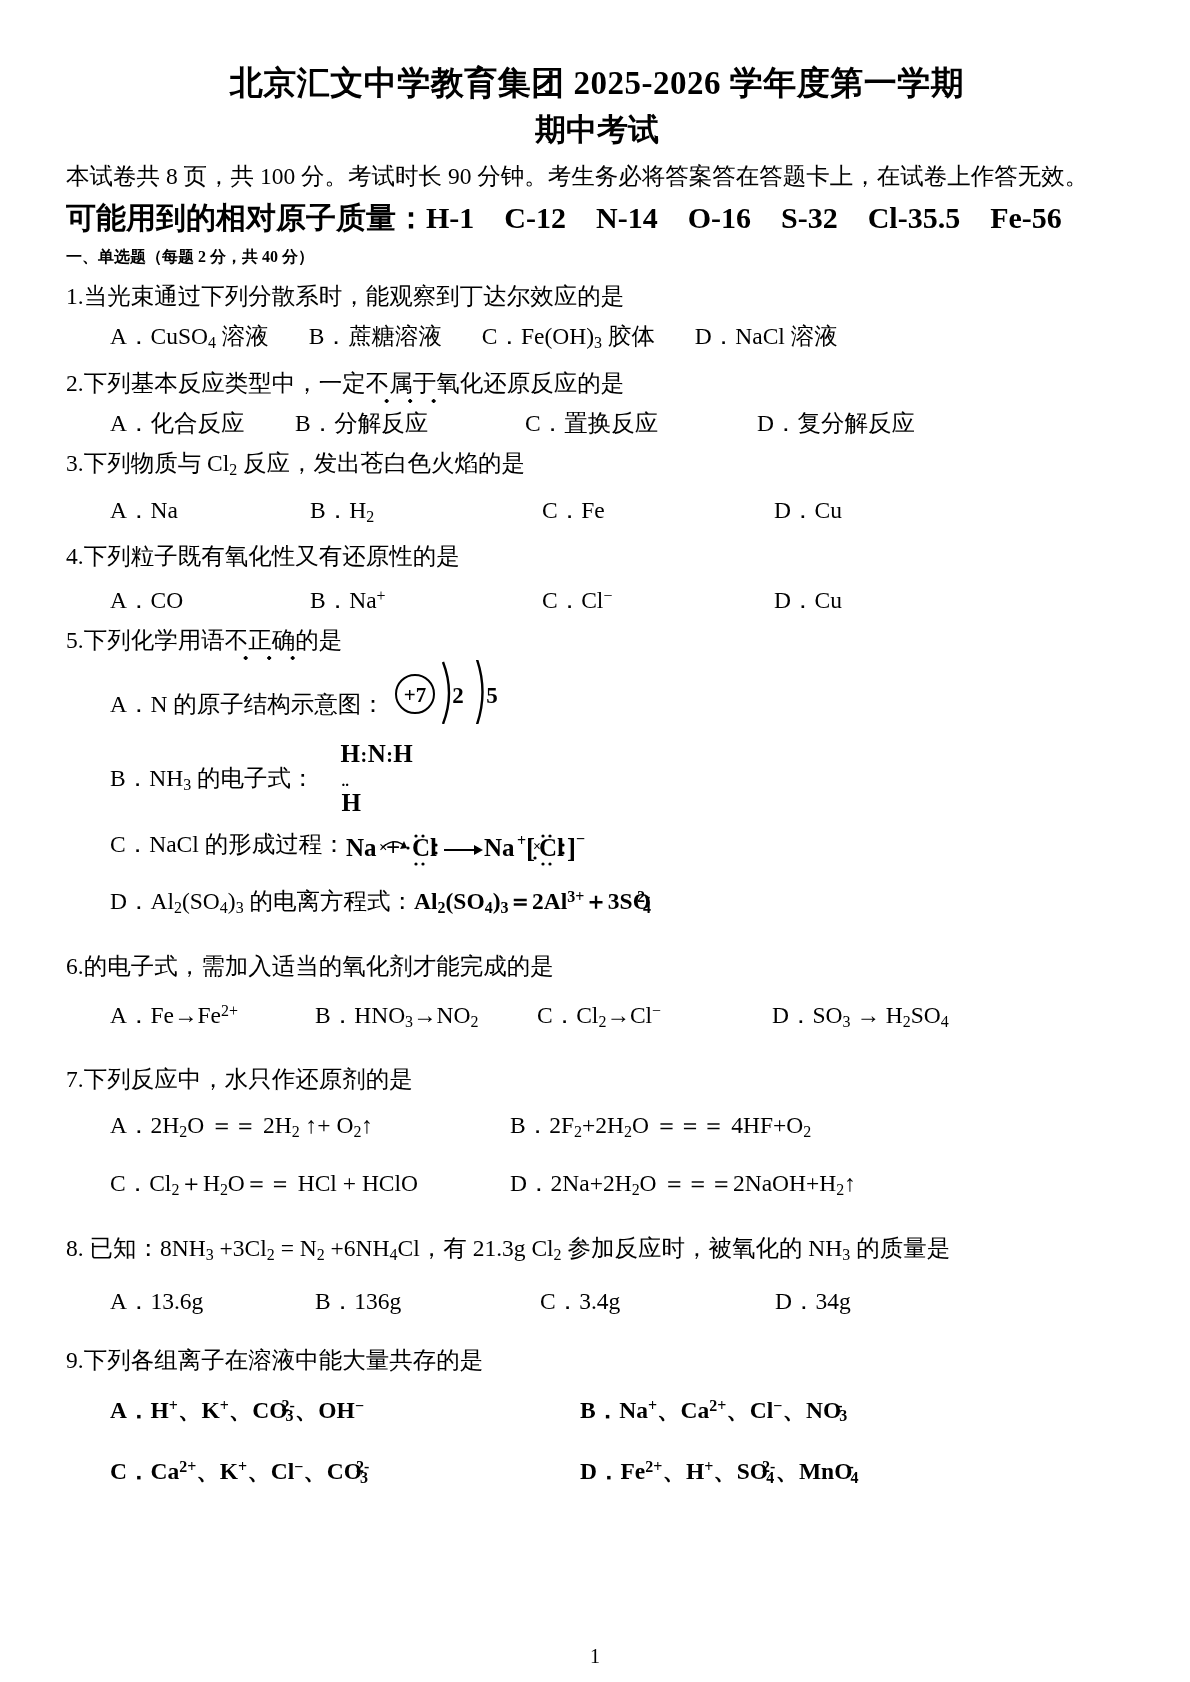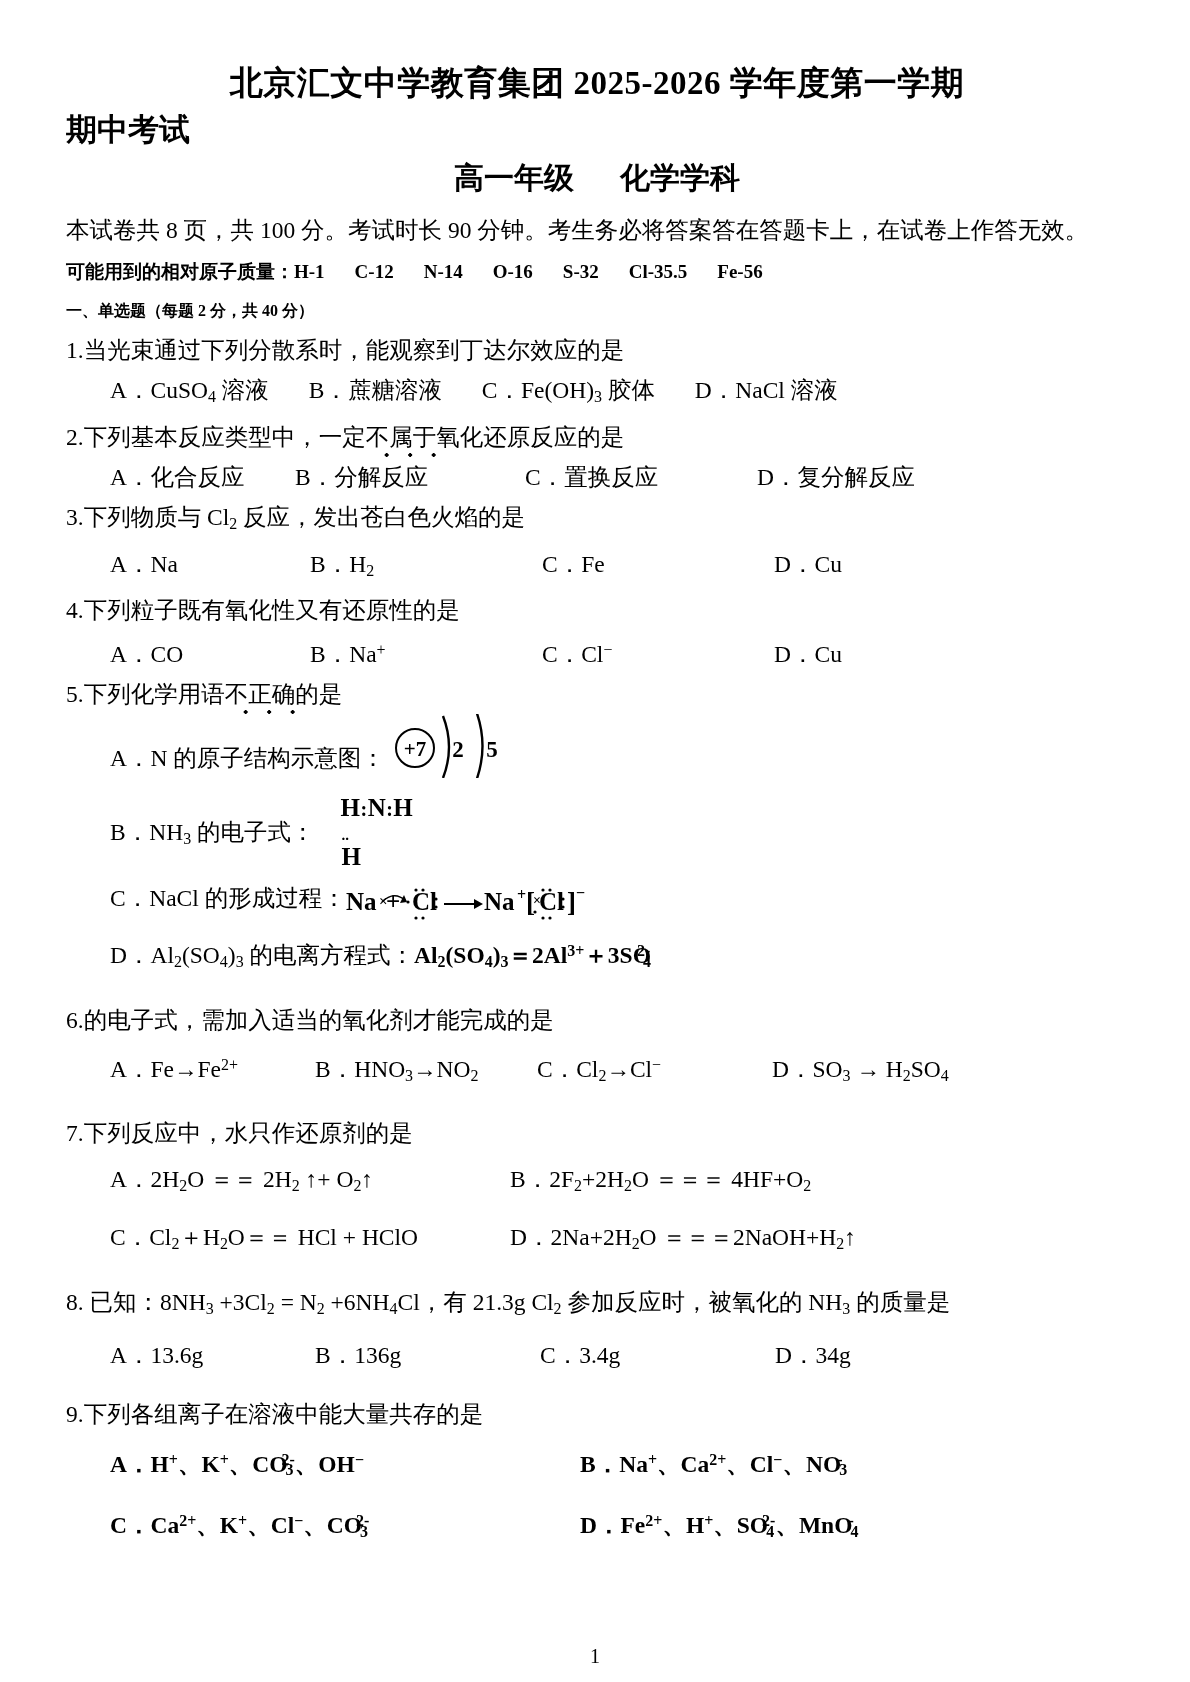--- a/index.html
+++ b/index.html
@@ -9,35 +9,35 @@
     color:#000; position:relative; overflow:hidden;
   }
   .page { padding: 60px 62px 0 66px; box-sizing:border-box; height:100%; position:relative; }
 
   
   .title1 {
     text-align:center; font-weight:bold; font-size:33px; line-height:46px;
     letter-spacing:0.5px; margin:0 0 2px 0;
   }
   .title2 {
-    text-align:left; font-weight:bold; font-size:31px; line-height:44px;
+    text-align:center; font-weight:bold; font-size:31px; line-height:44px;
     margin:0 0 4px 0;
   }
   .title3 {
     text-align:center; font-weight:bold; font-size:30px; line-height:44px;
     margin:0 0 10px 0;
   }
   .title3 .gap { display:inline-block; width:46px; }
 
   
   .para {
     font-size:23.5px; line-height:40px; text-align:justify; margin:0;
   }
   .masses {
-    font-size:19px; line-height:40px; font-weight:bold; margin:2px 0 0 0;
+    font-size:30px; line-height:40px; font-weight:bold; margin:2px 0 0 0;
   }
   .masses .lead { font-weight:bold; }
   .masses .sp { display:inline-block; width:30px; }
   .section-head {
     font-size:16px; line-height:38px; font-weight:bold; margin:0 0 0 0;
   }
 
   
   .q {
     font-size:23.5px; line-height:40px; margin:0; position:relative;
@@ -92,23 +92,20 @@
     font-size:20px;
   }
 </style>
 </head>
 <body>
 
 <div class="page">
 
   <div class="title1">北京汇文中学教育集团 2025-2026 学年度第一学期</div>
   <div class="title2">期中考试</div>
-  <div class="title3">
-    <span>高一年级</span><span class="gap"></span><span>化学学科</span>
-  </div>
 
   <div class="para">本试卷共 8 页，共 100 分。考试时长 90 分钟。考生务必将答案答在答题卡上，在试卷上作答无效。</div>
 
   <div class="masses">
     <span class="lead">可能用到的相对原子质量：</span><span>H-1</span><span class="sp"></span><span>C-12</span><span class="sp"></span><span>N-14</span><span class="sp"></span><span>O-16</span><span class="sp"></span><span>S-32</span><span class="sp"></span><span>Cl-35.5</span><span class="sp"></span><span>Fe-56</span>
   </div>
 
   <div class="section-head">一、单选题（每题 2 分，共 40 分）</div>
 
   <div class="q">

